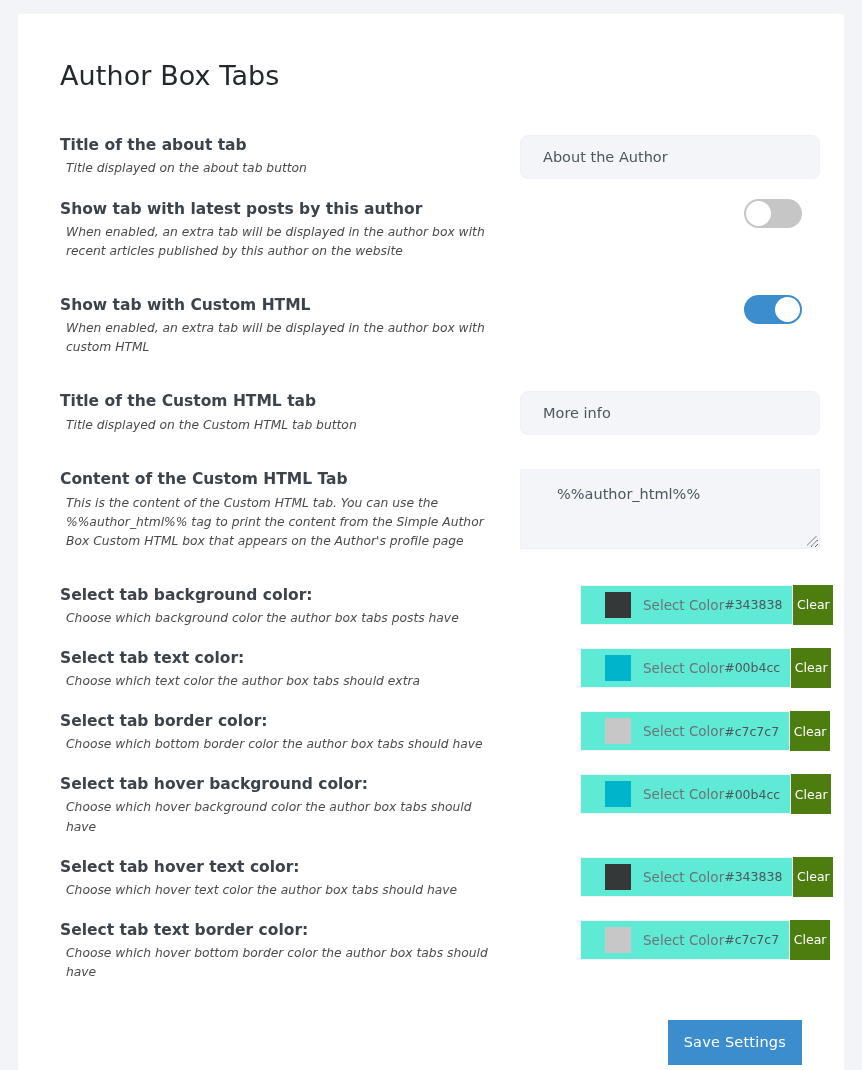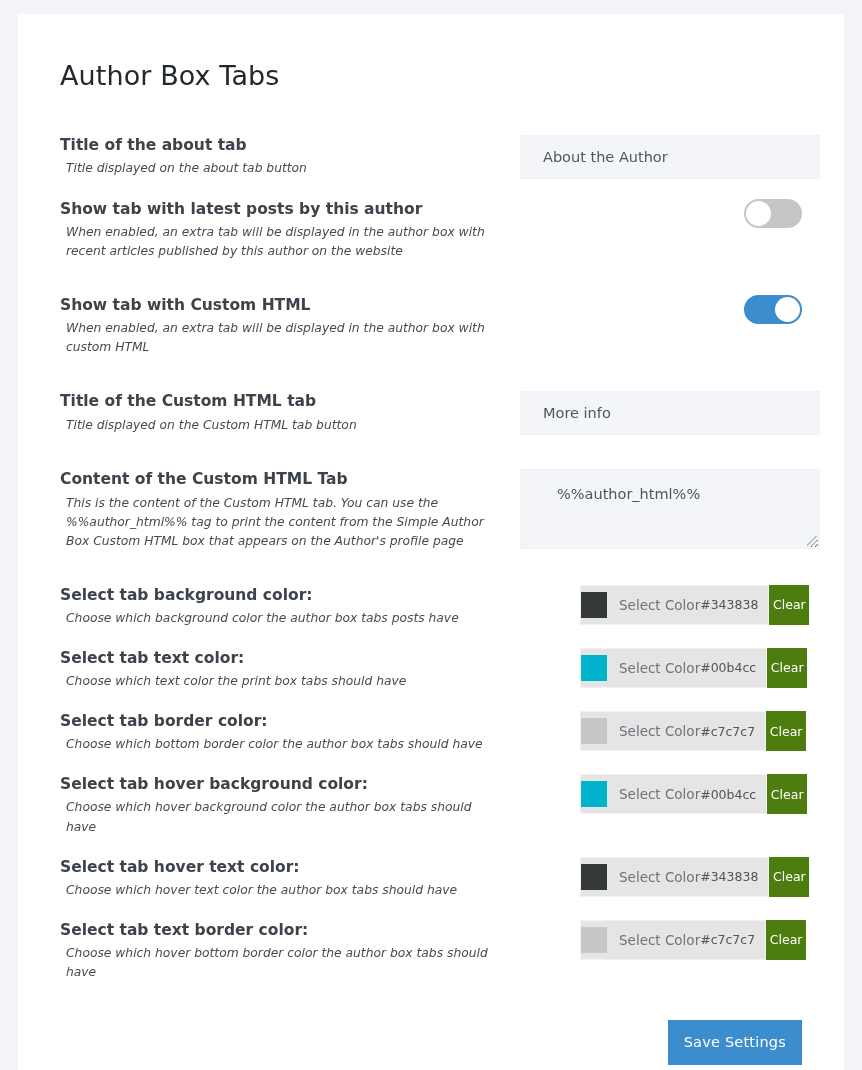--- a/index.html
+++ b/index.html
@@ -58,21 +58,21 @@
   .txt-input {
     width: 300px;
     height: 44px;
     background: #f3f5f8;
     border: 1px solid #eef1f5;
     color: #4c5760;
     font-size: 14.5px;
     font-family: inherit;
     padding: 0 22px;
     outline: none;
-    border-radius: 0;
+    border-radius: 8px;
   }
   .txt-area {
     width: 300px;
     height: 80px;
     background: #f3f5f8;
     border: 1px solid #eef1f5;
     color: #4c5760;
     font-size: 14.5px;
     font-family: inherit;
     padding: 14px 36px;
@@ -107,23 +107,23 @@
   .cp {
     display: flex;
     align-items: stretch;
     height: 40px;
     width: 222px;
   }
   .cp-body {
     flex: 1 1 auto;
     display: flex;
     align-items: center;
-    background: #e5e5e5;
+    background: #5eead4;
     border: 1px solid #f0f2f5;
-    padding: 0 0 0 0;
+    padding: 0 0 0 24px;
   }
   .cp-swatch {
     width: 26px; height: 26px;
     flex: 0 0 26px;
     cursor: pointer;
   }
   .cp-select {
     font-size: 13.5px;
     color: #6b737b;
     margin-left: 12px;
@@ -260,21 +260,21 @@
           <div class="cp-hex">#343838</div>
         </div>
         <button class="cp-clear">Clear</button>
       </div>
     </div>
   </div>
 
   <div class="row">
     <div class="left">
       <div class="label">Select tab text color:</div>
-      <div class="desc">Choose which text color the print box tabs should have</div>
+      <div class="desc">Choose which text color the author box tabs should extra</div>
     </div>
     <div class="right">
       <div class="cp">
         <div class="cp-body">
           <div class="cp-swatch" style="background: rgb(0, 180, 204);"></div>
           <div class="cp-select">Select Color</div>
           <div class="cp-hex">#00b4cc</div>
         </div>
         <button class="cp-clear">Clear</button>
       </div>

